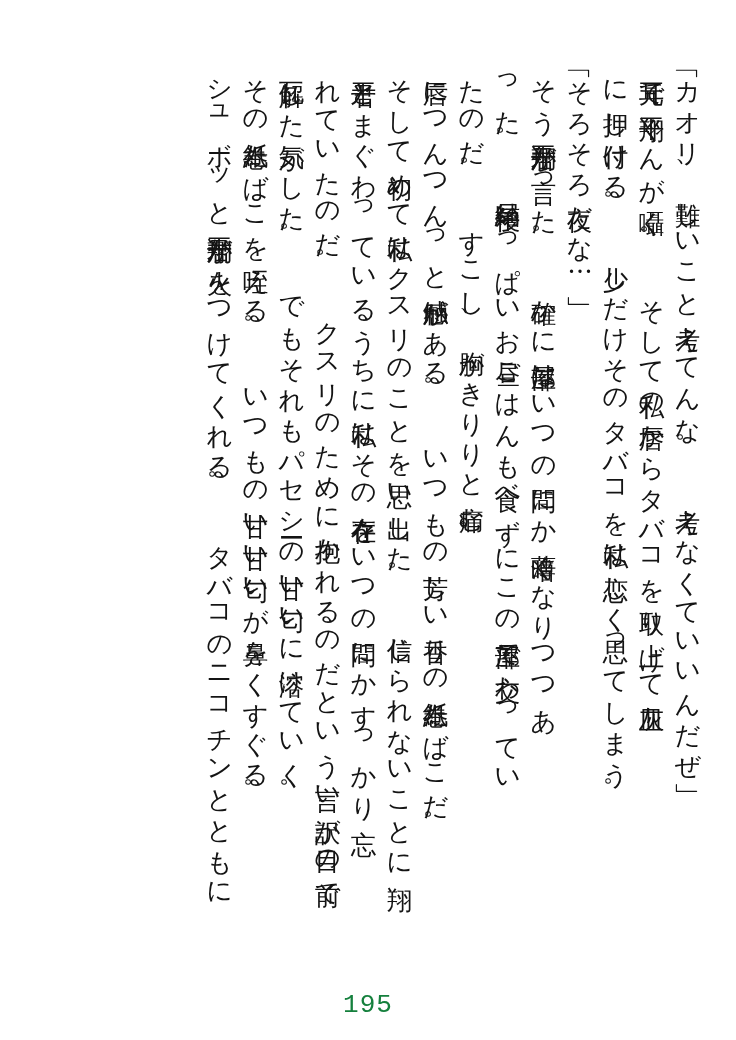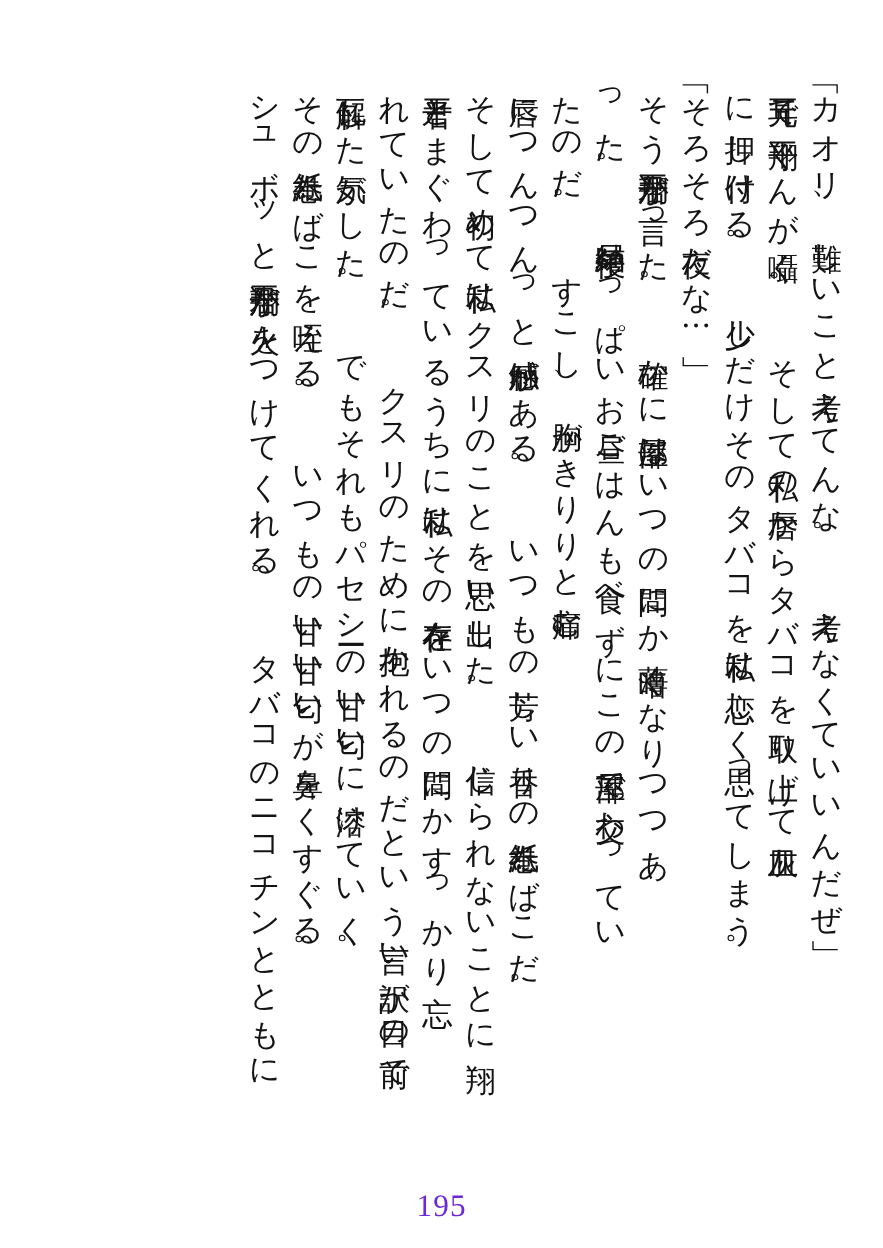--- a/index.html
+++ b/index.html
@@ -46,23 +46,23 @@
     white-space: nowrap;
     color: #141414;
     font-weight: 400;
   }
   .page-number {
     position: absolute;
     left: 0;
     right: 0;
     bottom: 20px;
     text-align: center;
-    font-family: Liberation Serif, serif;
+    font-family: Liberation Mono, monospace;
     font-size: 26px;
-    color: #6d28d9;
+    color: #15803d;
     letter-spacing: 1px;
   }
 </style>
 </head>
 <body>
 
 <div class="page">
 
   <div class="text-block">
     <div class="vline">「カオリ、難しいこと考えてんな。 考えなくていいんだぜ」</div>

